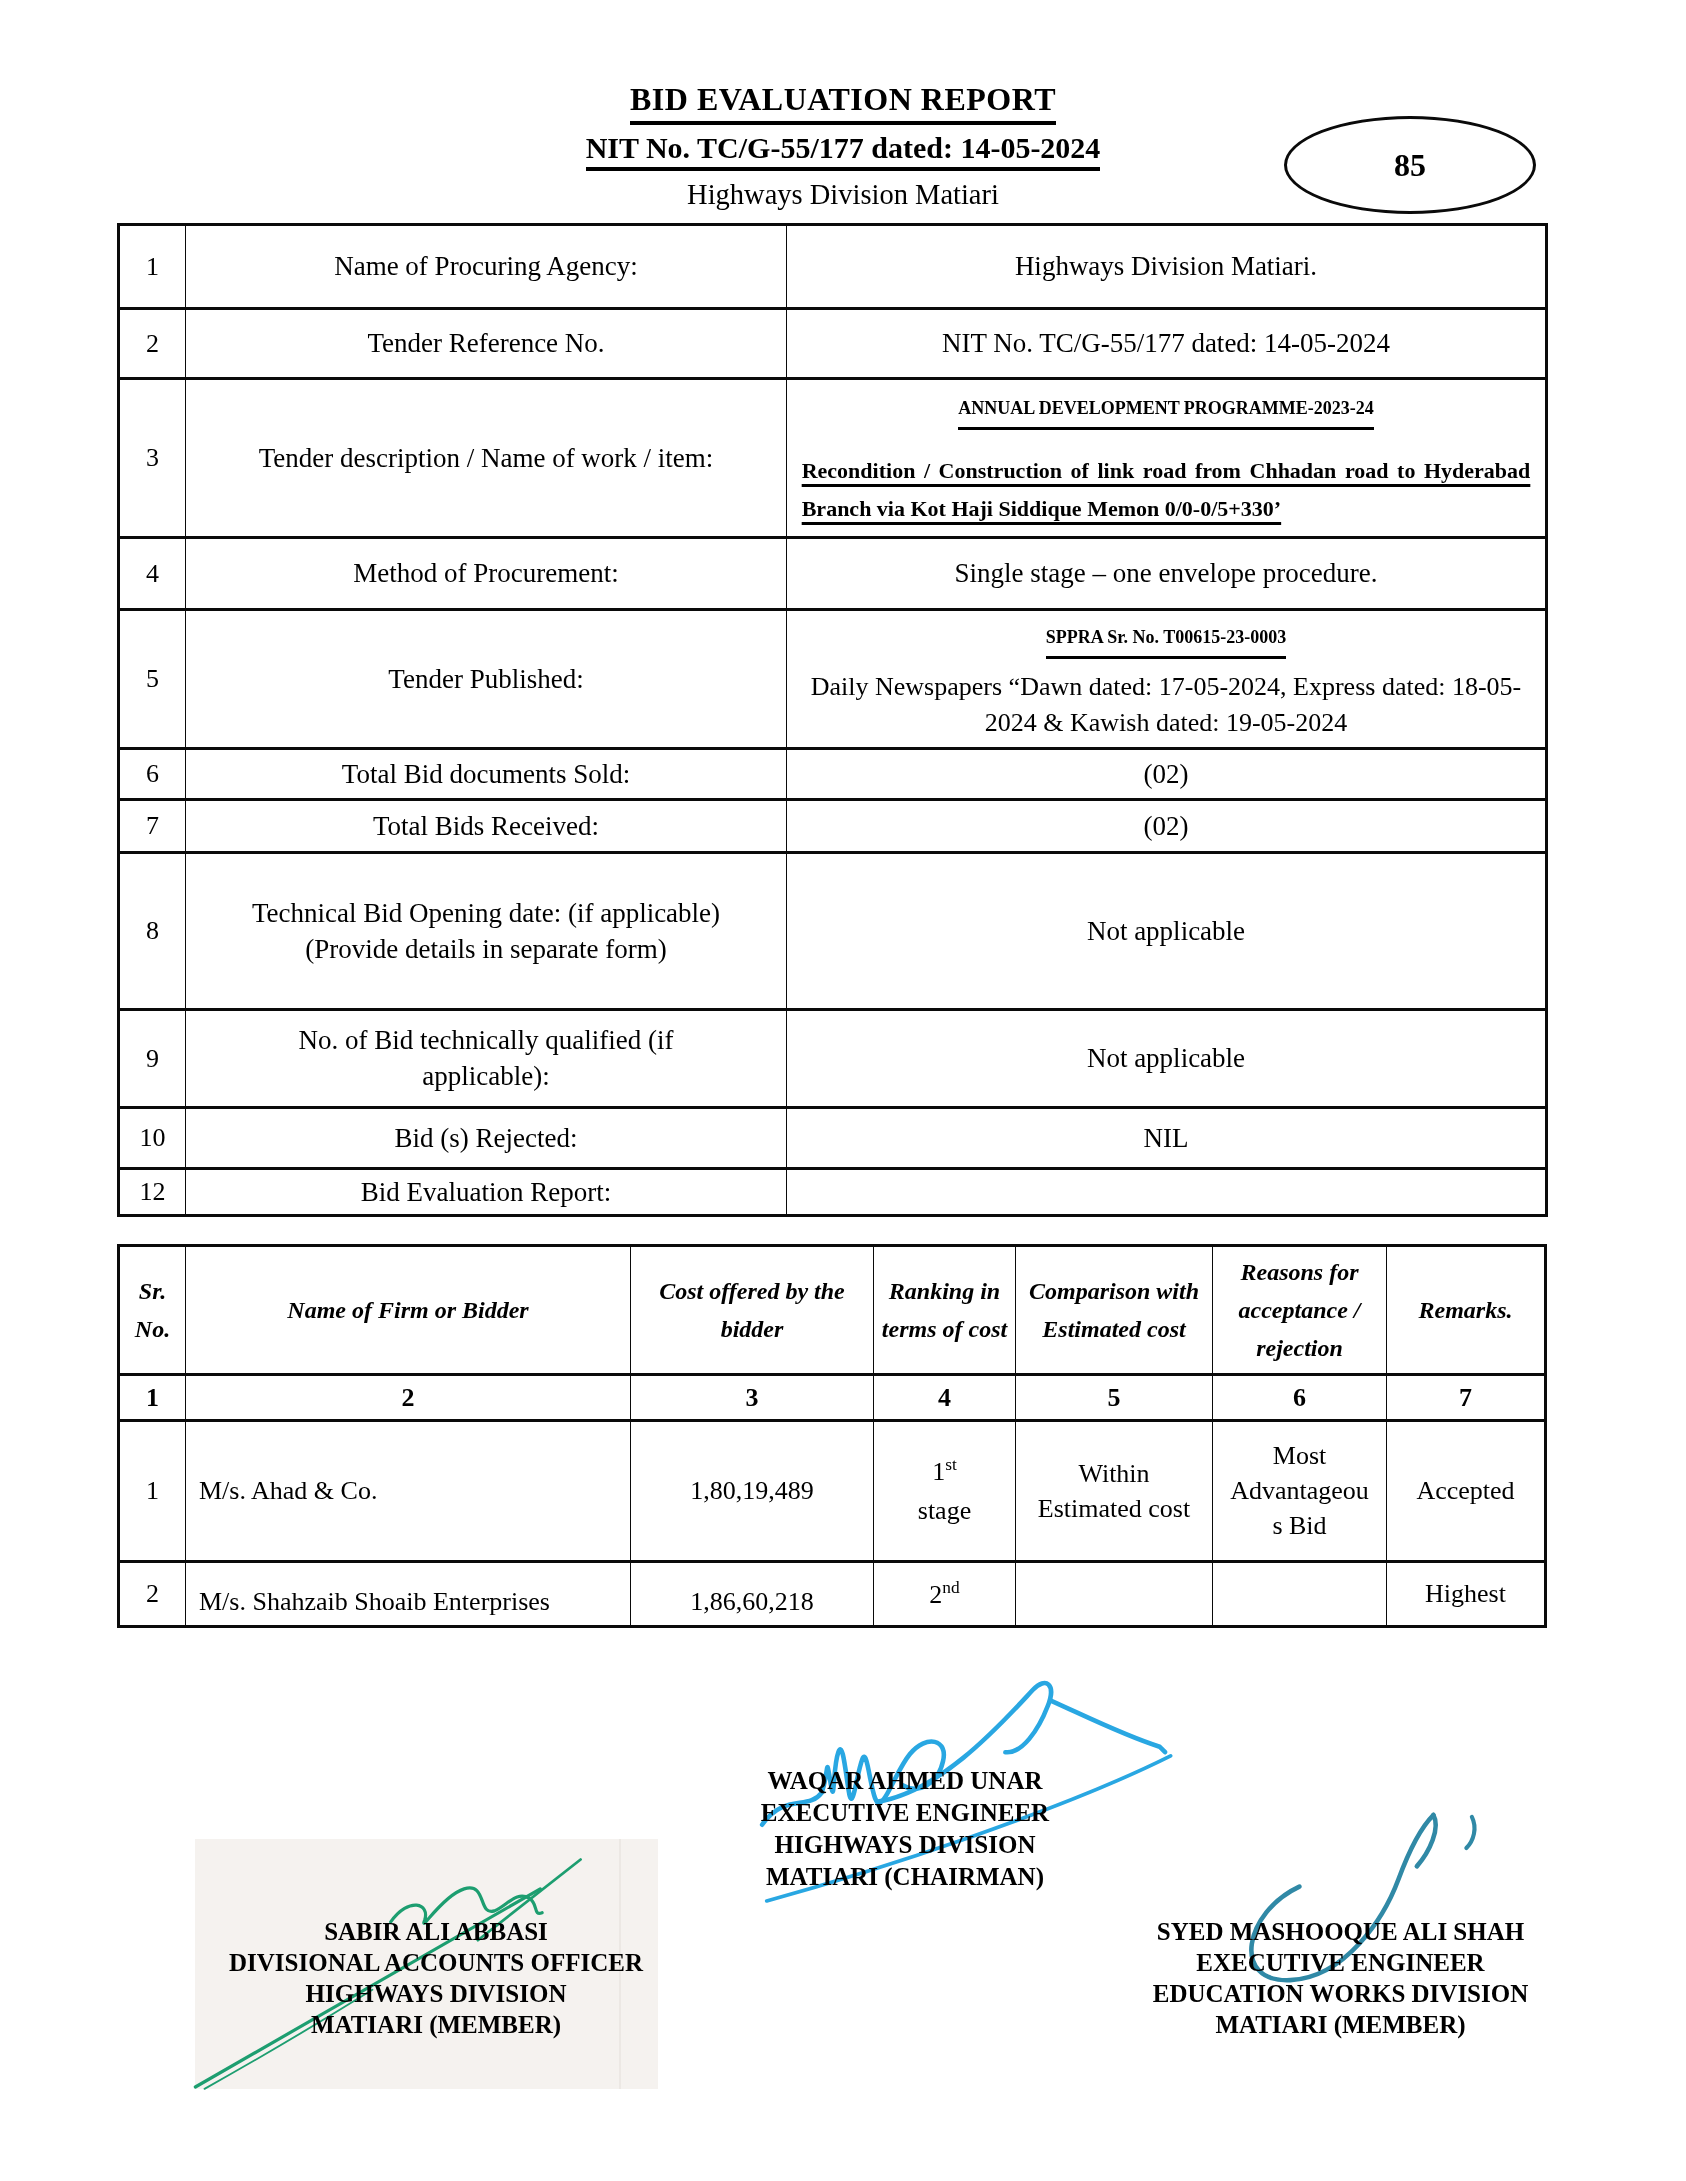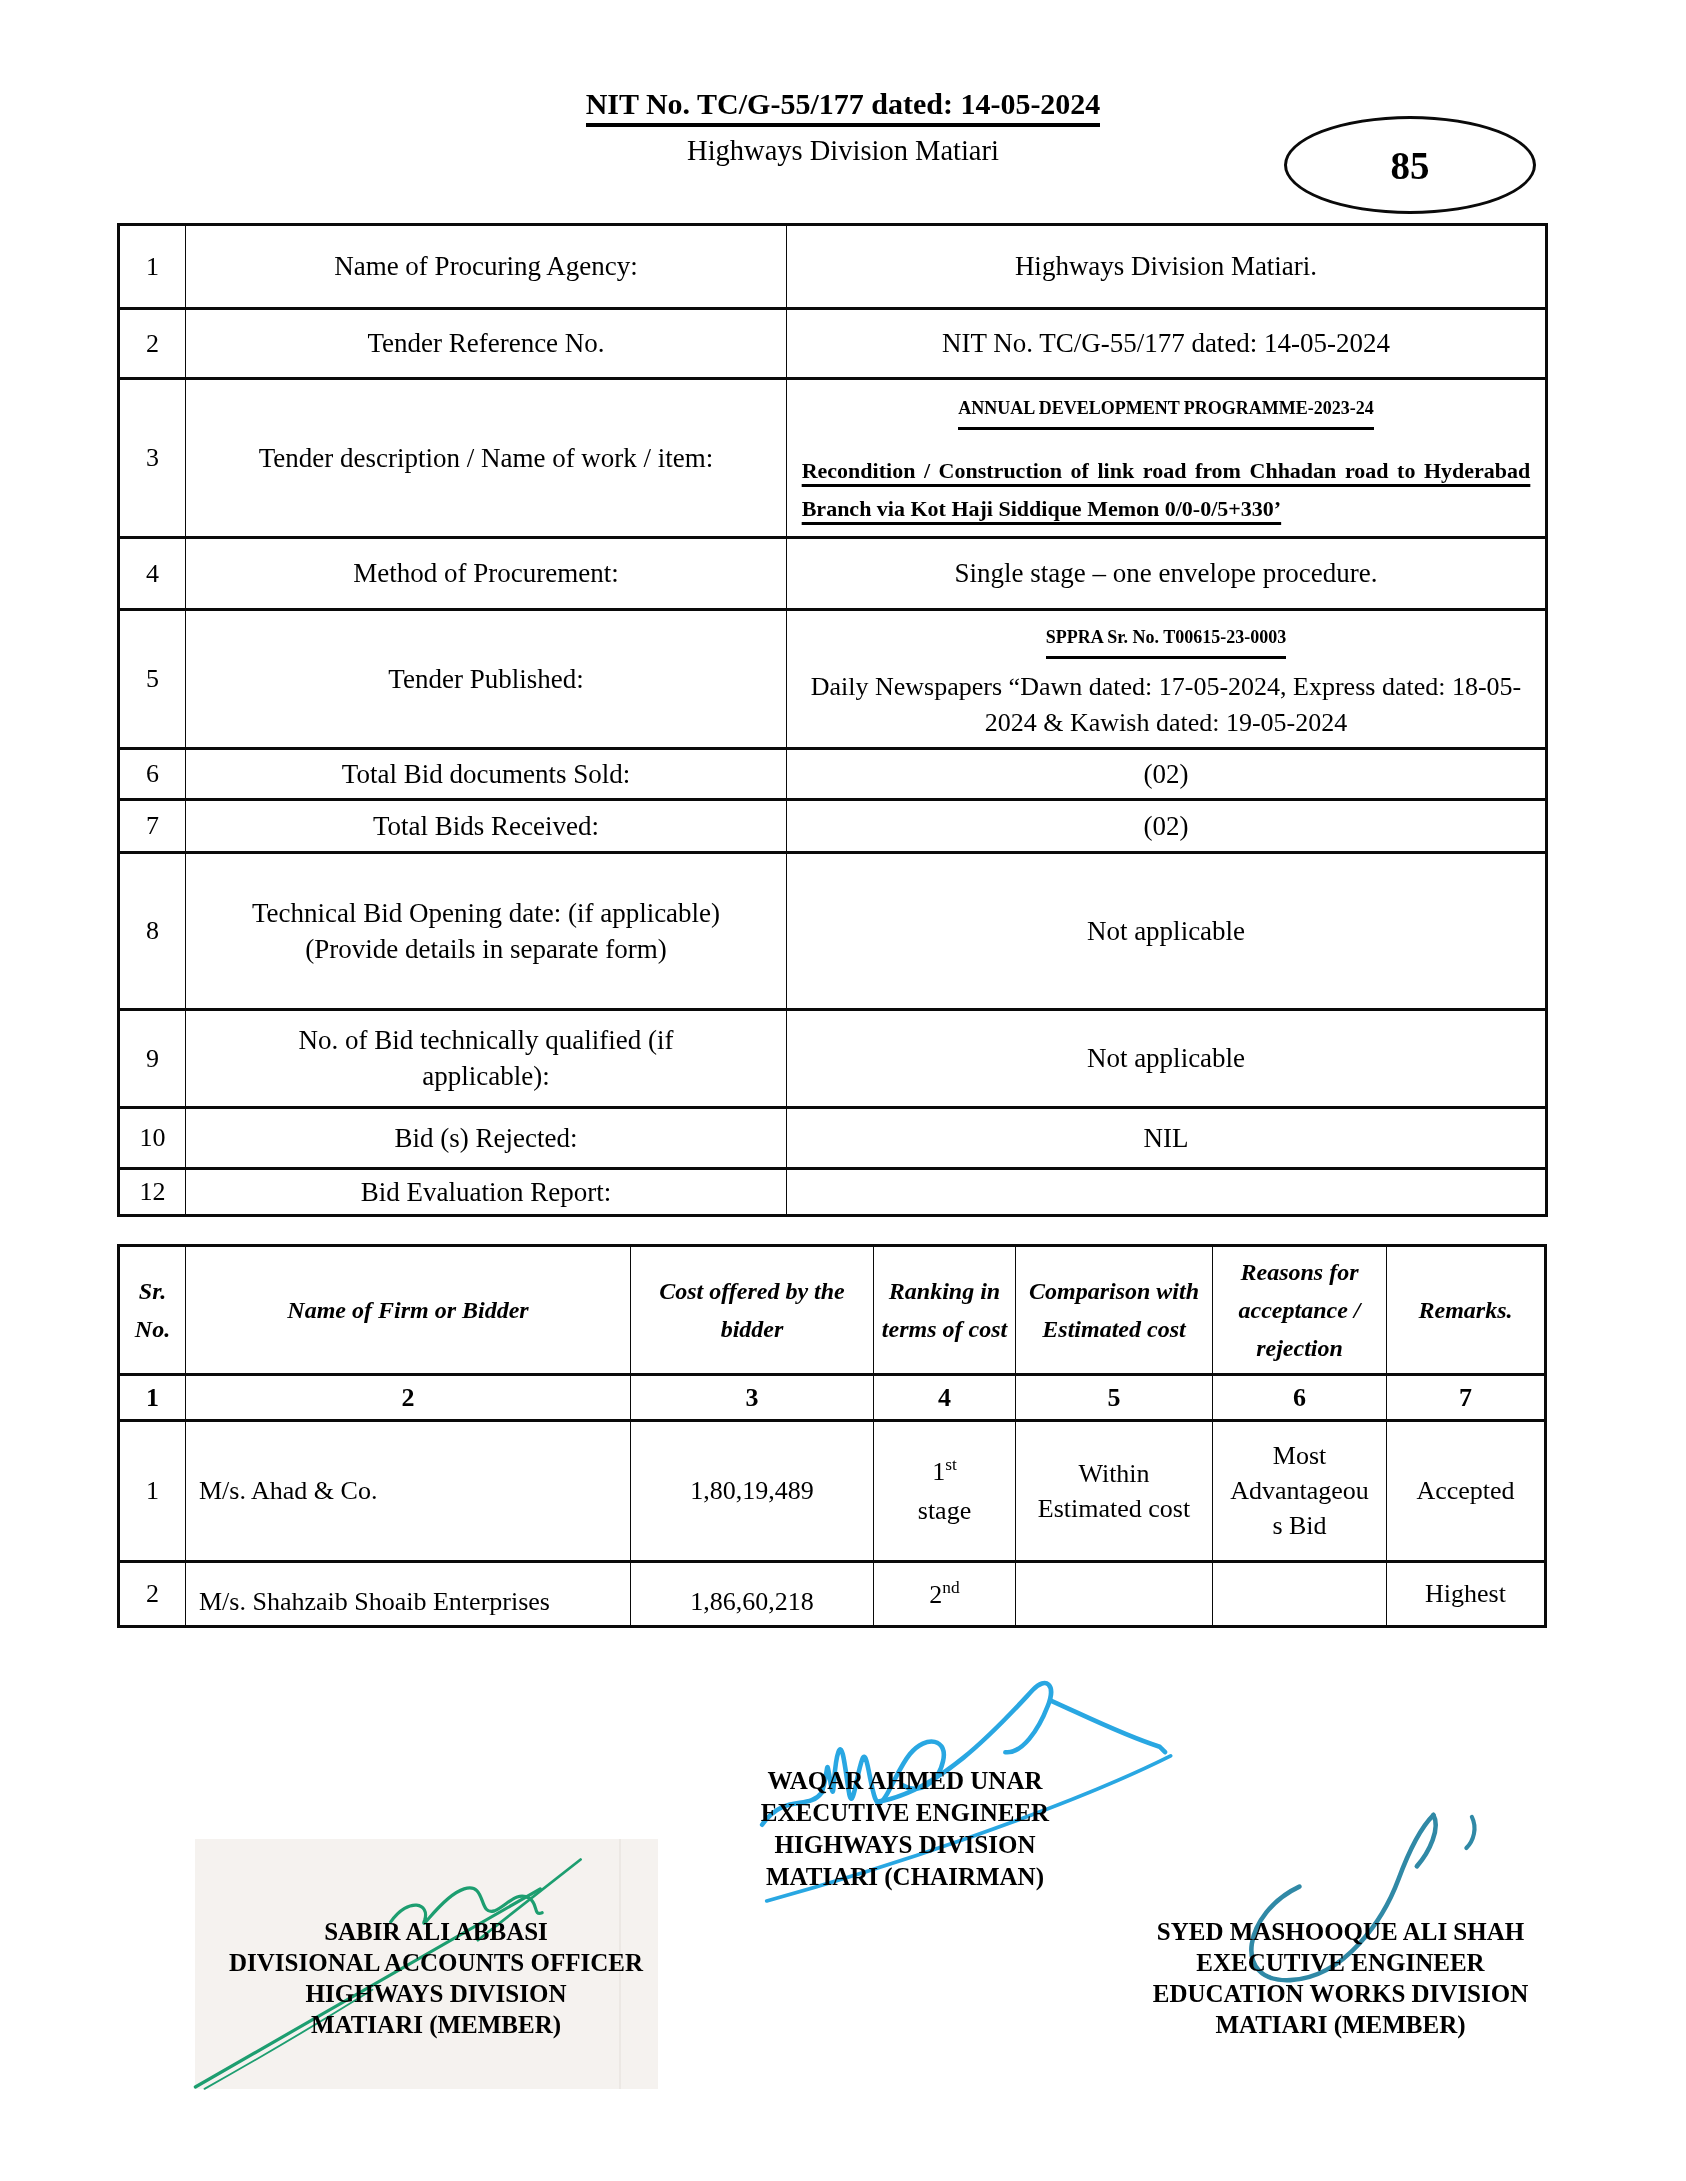--- a/index.html
+++ b/index.html
@@ -15,21 +15,21 @@
   .doc-header{position:absolute;top:81px;left:0;width:100%;text-align:center;}
   .title-1{font-size:32px;font-weight:bold;letter-spacing:0.5px;}
   .title-1 span{display:inline-block;border-bottom:4.6px solid #000;padding-bottom:2.8px;}
   .title-2{font-size:30px;font-weight:bold;margin-top:6.4px;}
   .title-2 span{display:inline-block;border-bottom:4.6px solid #000;padding-bottom:1.8px;}
   .title-3{font-size:28.5px;margin-top:8.3px;}
   .stamp{
     position:absolute;left:1284px;top:116px;width:246px;height:92px;
     border:3.7px solid #0a0a0a;border-radius:50%;
     display:flex;align-items:center;justify-content:center;
-    font-size:39px;font-weight:bold;background:#fff;
+    font-size:32px;font-weight:bold;background:#fff;
   }
   
   table{border-collapse:collapse;table-layout:fixed;background:#fff;}
   .info-table{position:absolute;left:117px;top:223px;width:1429px;}
   .bid-table{position:absolute;left:117px;top:1244px;width:1429px;}
   td{
     border-left:1.8px solid #0a0a0a;border-right:1.8px solid #0a0a0a;
     border-top:3.7px solid #0a0a0a;border-bottom:3.7px solid #0a0a0a;
     padding:3.7px 11px;vertical-align:middle;text-align:center;
     font-size:27px;line-height:1.35;overflow:hidden;
@@ -61,20 +61,21 @@
   .sig-svg{position:absolute;}
   .scan-patch{position:absolute;left:195px;top:1839px;width:463px;height:250px;background:#f5f2ef;}
   .scan-patch-inner{position:absolute;right:37px;top:0;width:1.8px;height:100%;background:#ece8e4;}
 </style>
 </head>
 <body>
 
 <div class="page">
 
   <div class="doc-header">
+    <div class="title-1"><span>BID EVALUATION REPORT</span></div>
     <div class="title-2"><span>NIT No. TC/G-55/177 dated: 14-05-2024</span></div>
     <div class="title-3">Highways Division Matiari</div>
   </div>
 
   <div class="stamp">
     <span>85</span>
   </div>
 
   <table class="info-table">
     <colgroup>

